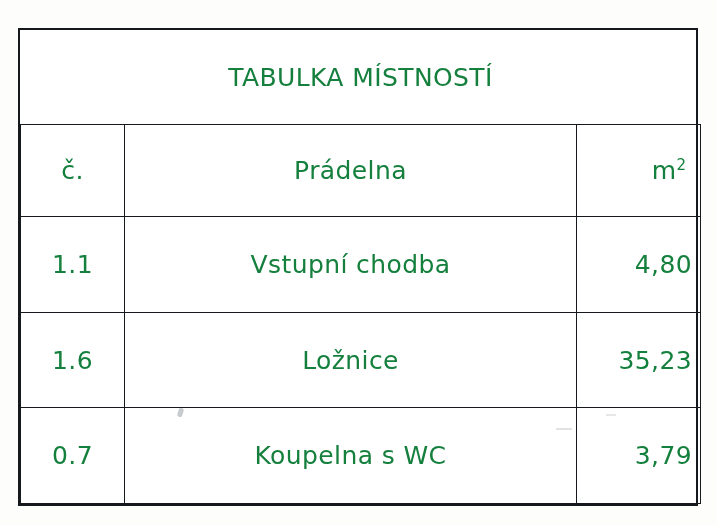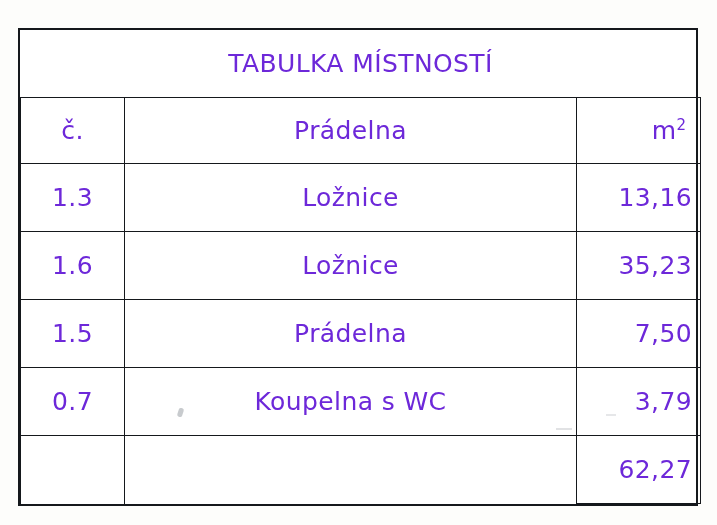--- a/index.html
+++ b/index.html
@@ -32,21 +32,21 @@
   table.rooms {
     width: 100%;
     height: 100%;
     border-collapse: collapse;
     table-layout: fixed;
   }
   table.rooms td {
     border: 1px solid #15181c;
     padding: 0 8px;
     font-size: 25px;
-    color: #6d28d9;
+    color: #15803d;
     font-weight: 400;
     letter-spacing: 0.4px;
     vertical-align: middle;
     background: transparent;
   }
   .col-num { width: 104px; }
   .col-name { width: 452px; }
   .col-area { width: 124px; }
 
   .title-cell {
@@ -114,45 +114,35 @@
         <tr>
           <td class="title-cell" colspan="3">TABULKA MÍSTNOSTÍ</td>
         </tr>
         <tr>
           <td class="head-cell">č.</td>
           <td class="head-cell">Prádelna</td>
           <td class="head-cell area"><span>m</span><span class="sup">2</span></td>
         </tr>
 
         <tr>
-          <td class="r-num">1.3</td>
-          <td class="r-name">Ložnice</td>
-          <td class="r-area">13,16</td>
+          <td class="r-num">1.1</td>
+          <td class="r-name">Vstupní chodba</td>
+          <td class="r-area">4,80</td>
         </tr>
         <tr>
           <td class="r-num">1.6</td>
           <td class="r-name">Ložnice</td>
           <td class="r-area">35,23</td>
         </tr>
         <tr>
-          <td class="r-num">1.5</td>
-          <td class="r-name">Prádelna</td>
-          <td class="r-area">7,50</td>
-        </tr>
-        <tr>
           <td class="r-num">0.7</td>
           <td class="r-name">Koupelna s WC</td>
           <td class="r-area">3,79</td>
         </tr>
 
-        <tr class="total-row">
-          <td class="r-num"></td>
-          <td class="r-name"></td>
-          <td class="r-area">62,27</td>
-        </tr>
       </tbody>
     </table>
   </div>
 
   <span class="speck a"></span>
   <span class="speck b"></span>
   <span class="speck c"></span>
 </div>
 
 </body></html>

